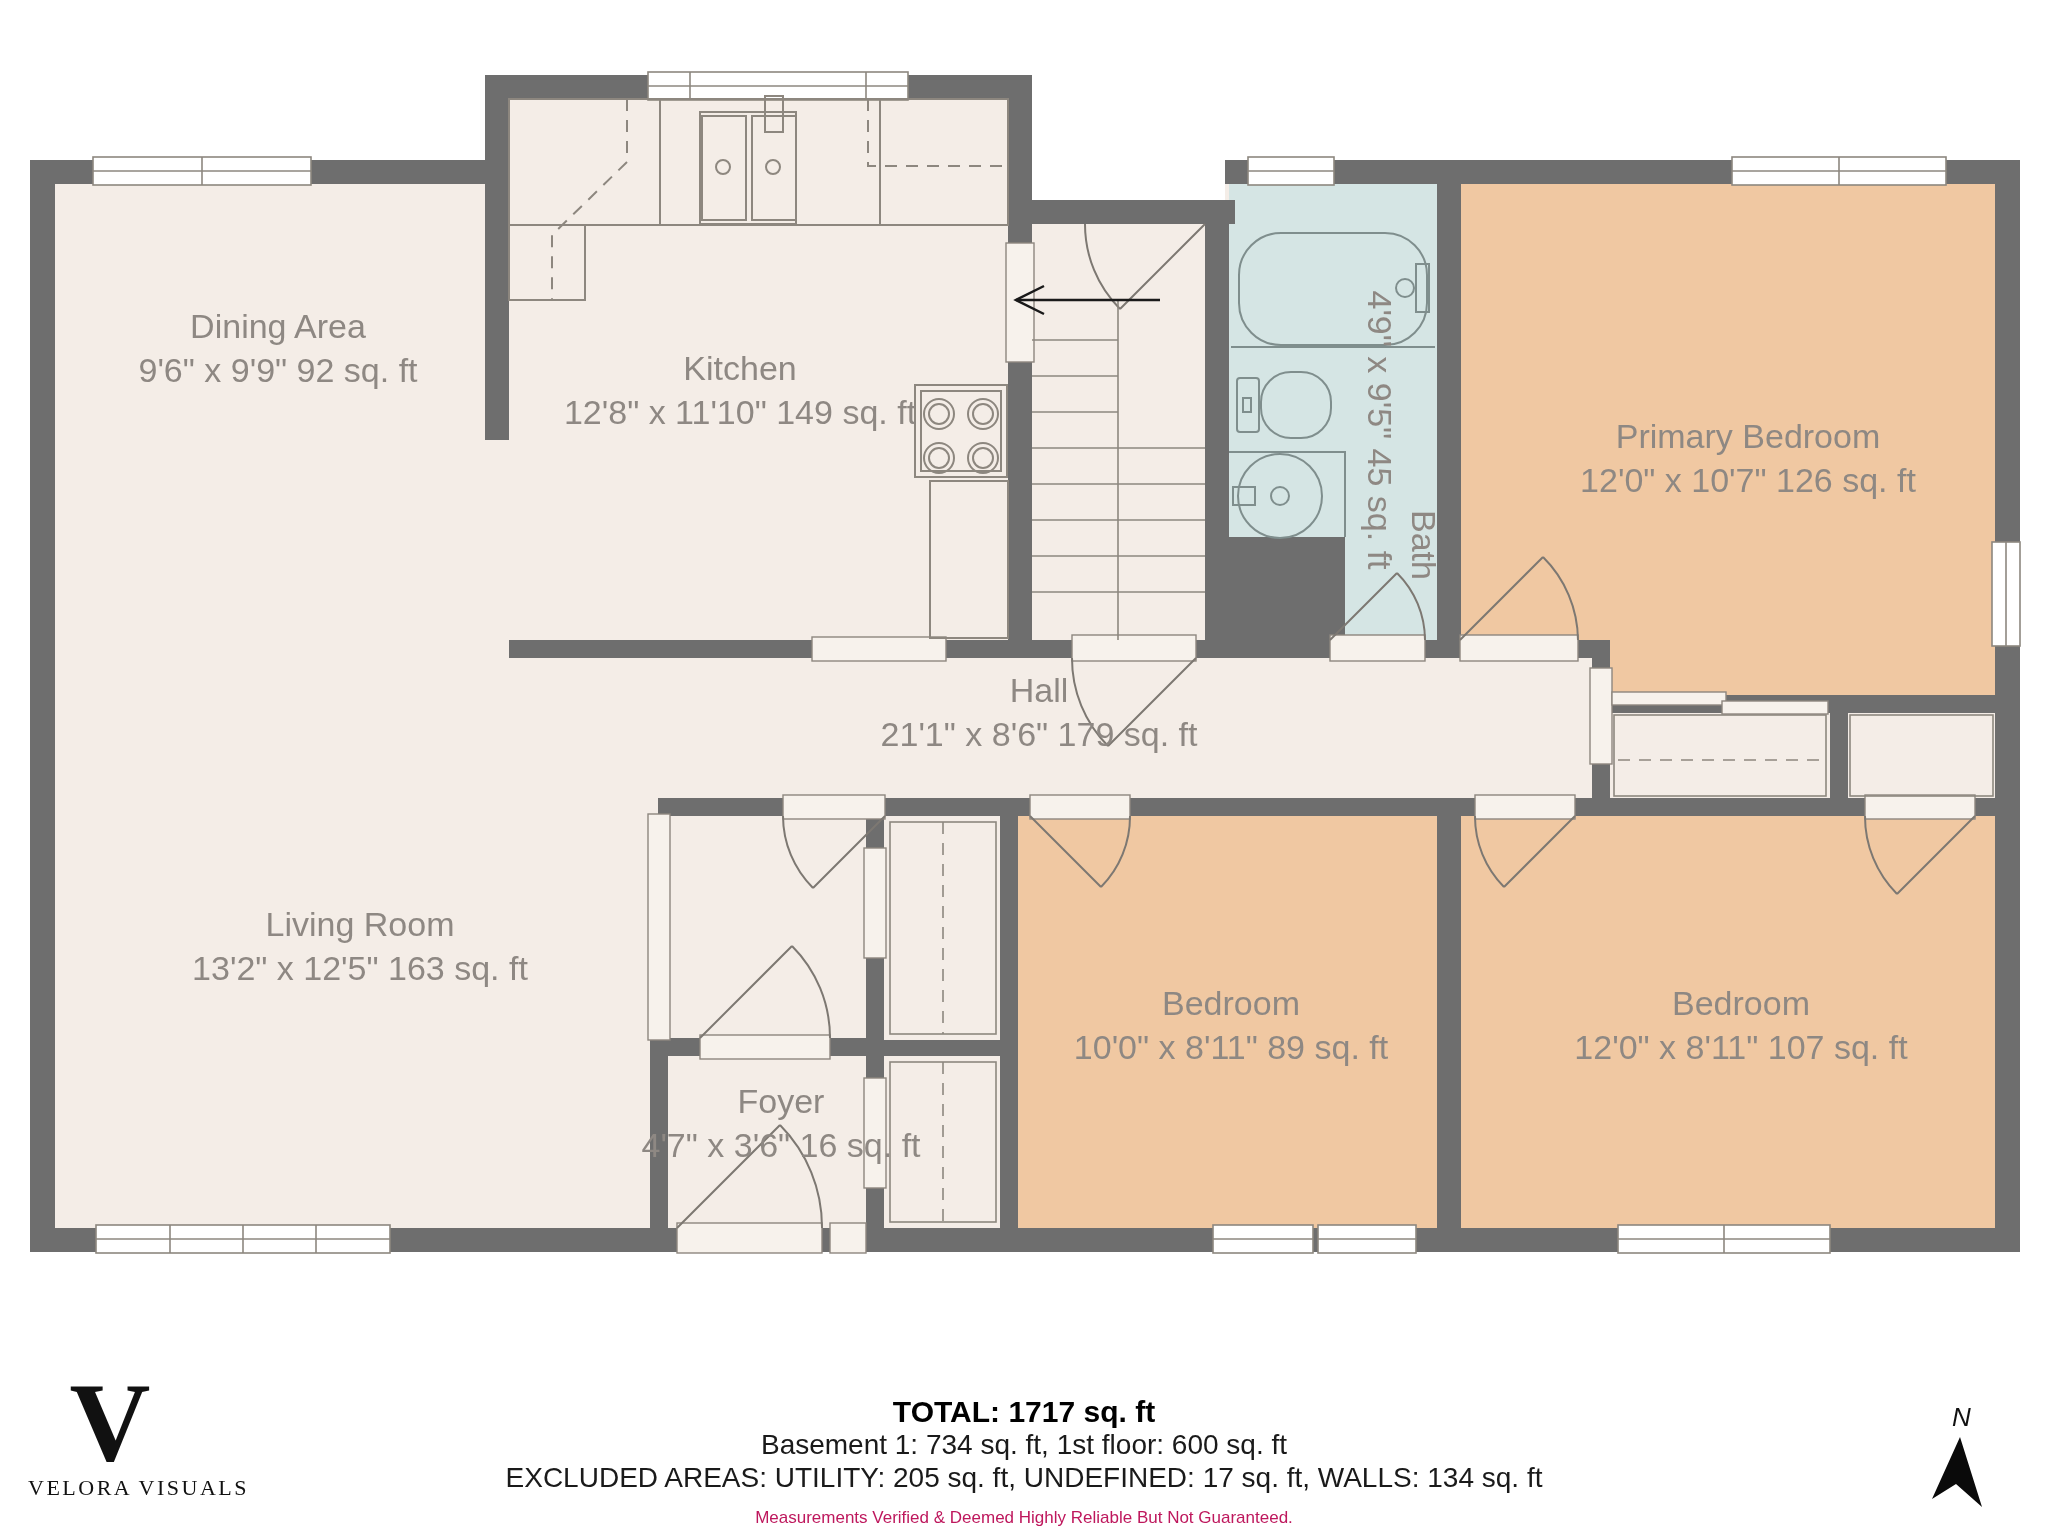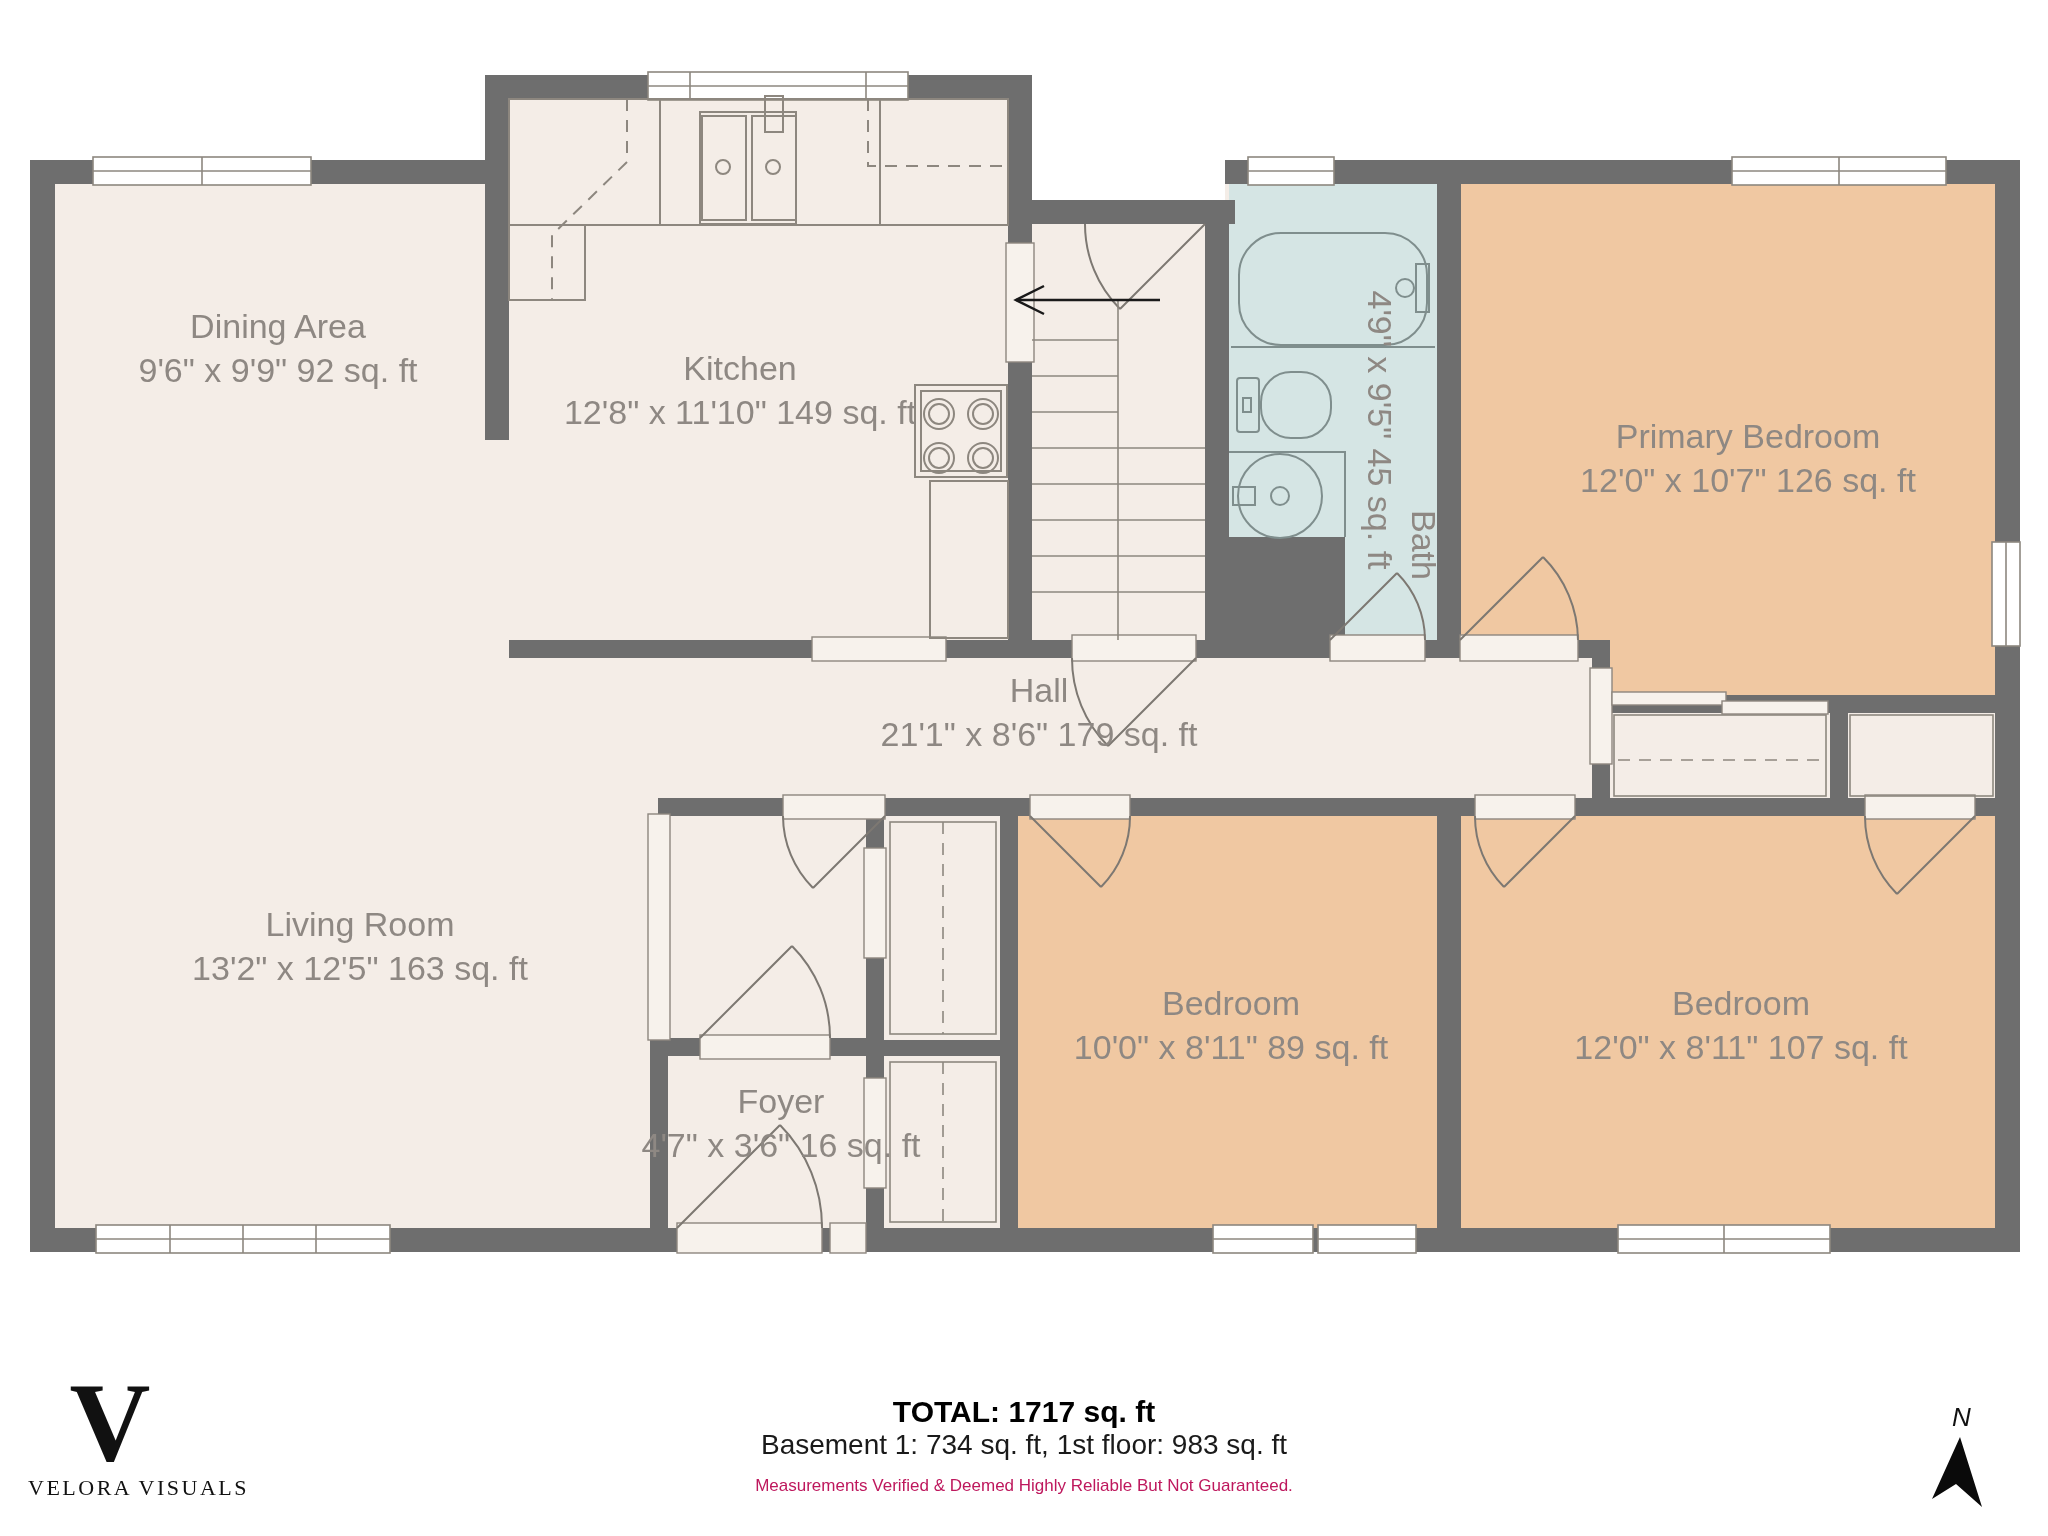--- a/index.html
+++ b/index.html
@@ -241,21 +241,22 @@
     <text class="room-label" x="1231" y="1015">Bedroom</text>
     <text class="room-label" x="1231" y="1059">10'0" x 8'11" 89 sq. ft</text>
     <text class="room-label" x="1741" y="1015">Bedroom</text>
     <text class="room-label" x="1741" y="1059">12'0" x 8'11" 107 sq. ft</text>
   </g>
 </svg>
 
 
 <div class="footer">
   <div class="total">TOTAL: 1717 sq. ft</div>
-  <div class="line">Basement 1: 734 sq. ft, 1st floor: 983 sq. ft</div>
+  <div class="line">Basement 1: 734 sq. ft, 1st floor: 600 sq. ft</div>
+  <div class="line">EXCLUDED AREAS: UTILITY: 205 sq. ft, UNDEFINED: 17 sq. ft, WALLS: 134 sq. ft</div>
   <div class="disclaimer">Measurements Verified &amp; Deemed Highly Reliable But Not Guaranteed.</div>
 </div>
 
 <div class="logo">
   <div class="glyph">V</div>
   <div class="name">VELORA VISUALS</div>
 </div>
 
 <div class="compass">
   <div class="n">N</div>

